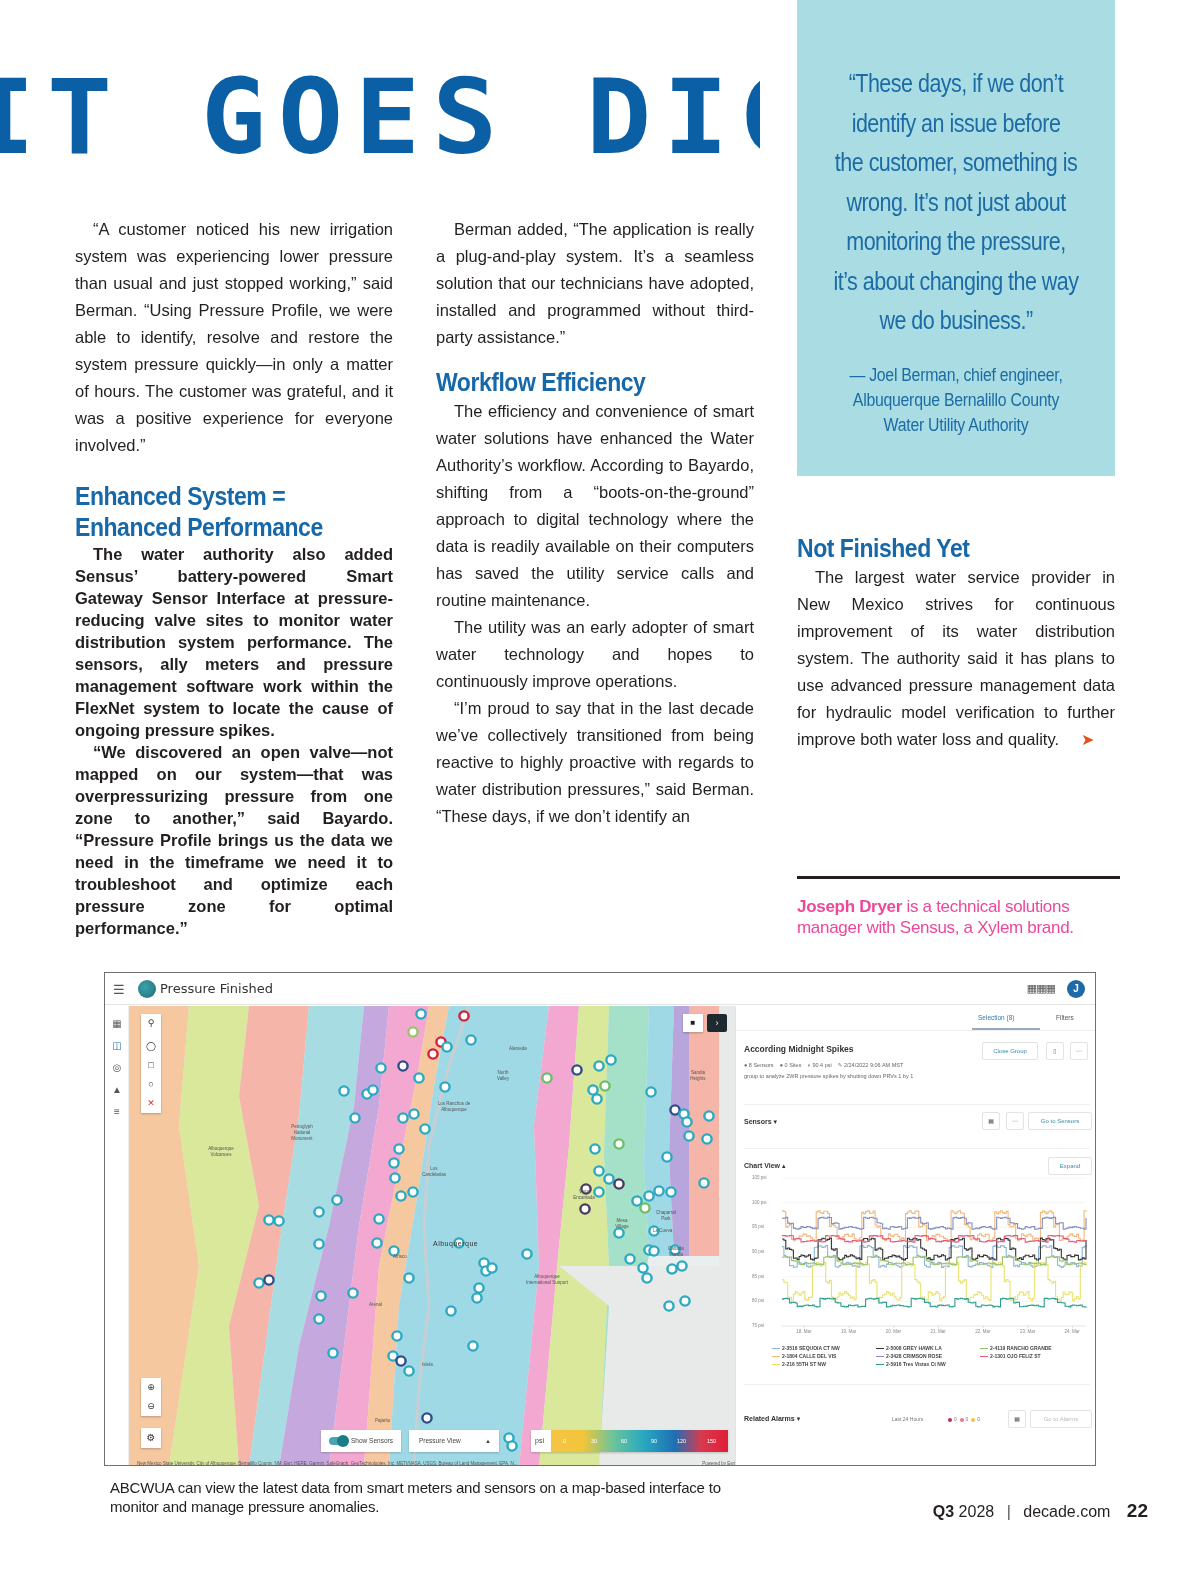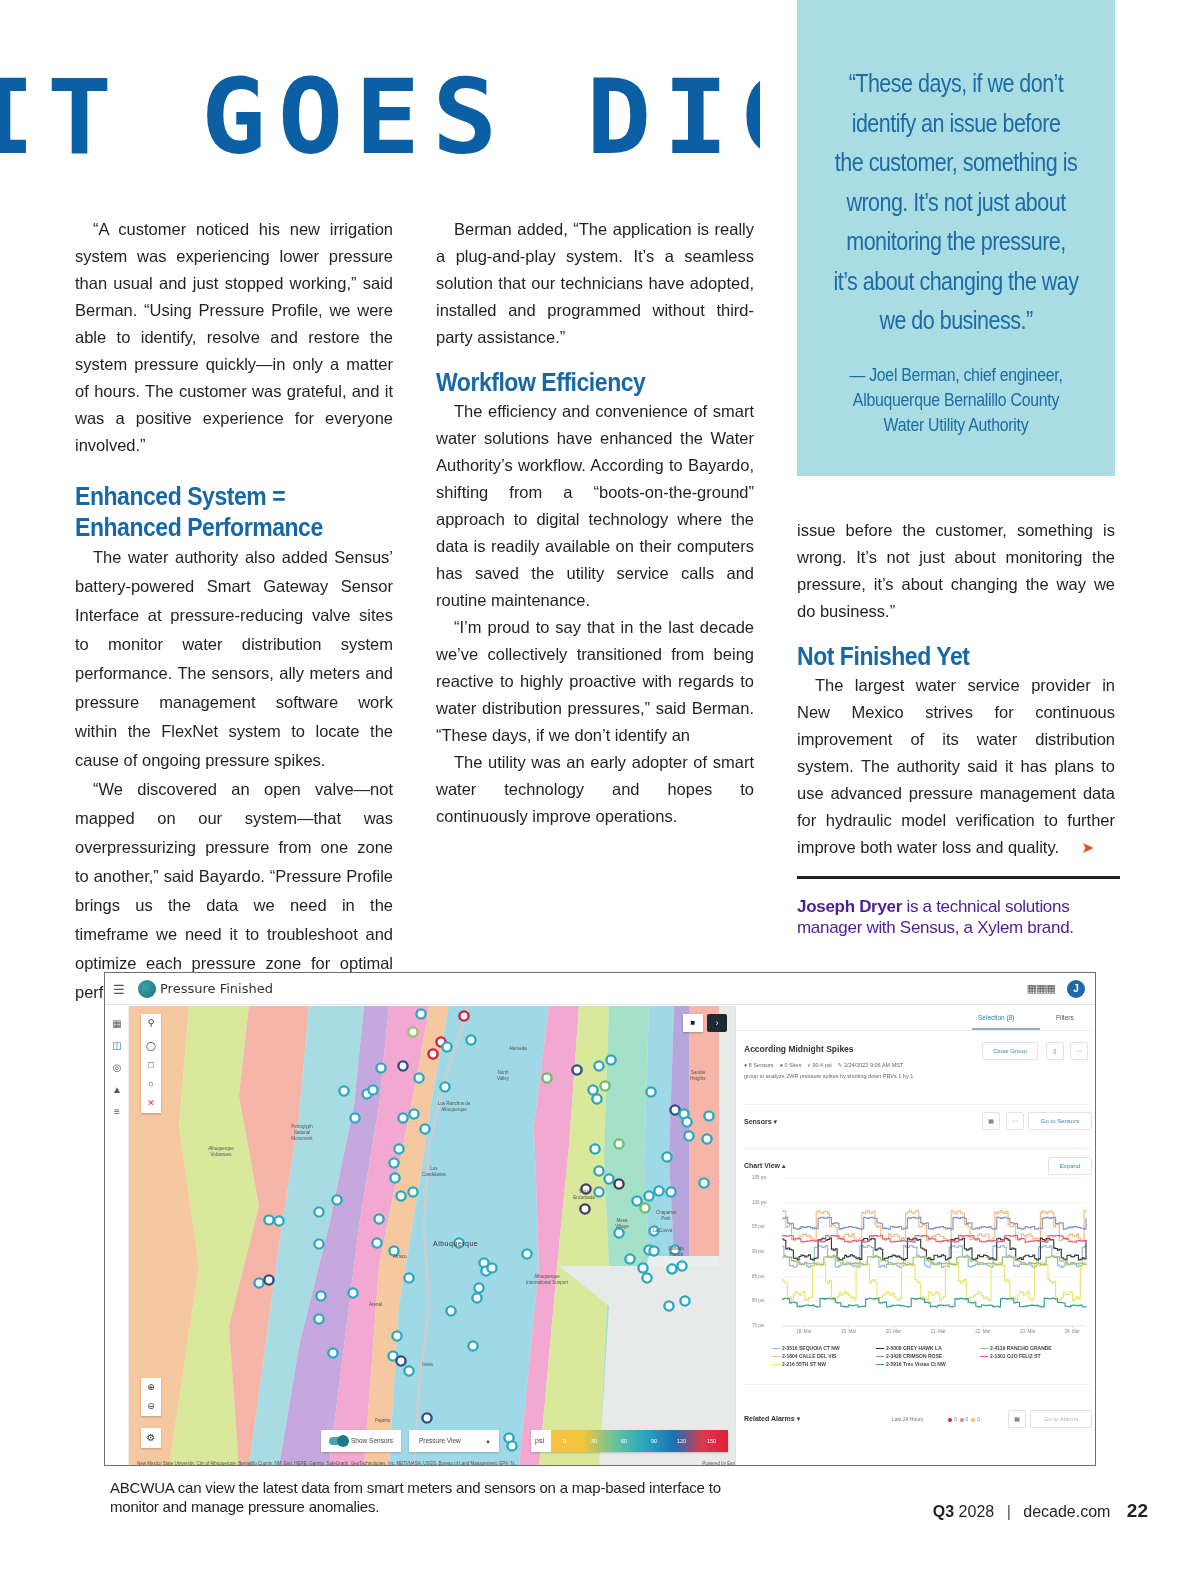--- a/index.html
+++ b/index.html
@@ -16,25 +16,25 @@
   .pullquote .q { font-family: "Liberation Sans", sans-serif; font-size: 25px; line-height: 39.5px; color: #1d6ba5; letter-spacing: -0.6px; transform: scaleX(0.86); }
   .pullquote .attr { margin-top: 22px; font-size: 18px; line-height: 25px; color: #1d6ba5; letter-spacing: -0.3px; transform: scaleX(0.88); }
 
   
   .col { position: absolute; font-family: "Liberation Sans", sans-serif; font-size: 16.5px; line-height: 27px; color: #231f20; text-align: justify; }
   .col p { text-indent: 18px; }
   .col1 { left: 75px; top: 216px; width: 318px; }
   .col2 { left: 436px; top: 216px; width: 318px; }
   .col3 { left: 797px; top: 517px; width: 318px; }
   .col h2 { font-family: "Liberation Sans", sans-serif; font-weight: bold; color: #1768a8; font-size: 25px; line-height: 31px; text-align: left; letter-spacing: -0.5px; transform: scaleX(0.92); transform-origin: left; }
-  .col1 .tight p, .col1 .tight { line-height: 29px; }
+  .col1 .tight p, .col1 .tight { line-height: 22px; font-weight: bold; }
   .end-icon { display: inline-block; color: #e0521c; font-size: 16px; margin-left: 4px; }
 
   .rule { position: absolute; left: 797px; top: 876px; width: 323px; height: 3px; background: #231f20; }
-  .bio { position: absolute; left: 797px; top: 896px; width: 320px; font-size: 17px; line-height: 21px; color: #4c1d95; letter-spacing: -0.3px; }
+  .bio { position: absolute; left: 797px; top: 896px; width: 320px; font-size: 17px; line-height: 21px; color: #ec4899; letter-spacing: -0.3px; }
   .bio b { font-weight: bold; }
 
   
   .app { position: absolute; left: 104px; top: 972px; width: 992px; height: 494px; border: 1px solid #6f6f6f; background: #fff; overflow: hidden; }
   .app-header { position: absolute; left: 0; top: 0; width: 100%; height: 32px; border-bottom: 1px solid #e5e5e5; background: #fff; }
   .hamburger { position: absolute; left: 8px; top: 9px; font-size: 13px; color: #555; }
   .app-logo { position: absolute; left: 33px; top: 7px; width: 18px; height: 18px; border-radius: 50%; background: radial-gradient(circle at 40% 40%, #3ba4a9, #1d6a78); }
   .app-title { position: absolute; left: 55px; top: 8px; font-size: 13px; color: #333; font-family: "DejaVu Sans", sans-serif; }
   .grid-icon { position: absolute; right: 40px; top: 9px; font-size: 11px; color: #555; letter-spacing: -1px; }
   .user-avatar { position: absolute; right: 10px; top: 7px; width: 18px; height: 18px; border-radius: 50%; background: #1e6aa8; color: #fff; font-size: 10px; text-align: center; line-height: 18px; font-weight: bold; }
@@ -125,26 +125,25 @@
     <p>The water authority also added Sensus’ battery-powered Smart Gateway Sensor Interface at pressure-reducing valve sites to monitor water distribution system performance. The sensors, ally meters and pressure management software work within the FlexNet system to locate the cause of ongoing pressure spikes.</p>
     <p>“We discovered an open valve—not mapped on our system—that was overpressurizing pressure from one zone to another,” said Bayardo. “Pressure Profile brings us the data we need in the timeframe we need it to troubleshoot and optimize each pressure zone for optimal performance.”</p>
   </div>
 </div>
 
 <div class="col col2">
   <p>Berman added, “The application is really a plug-and-play system. It’s a seamless solution that our technicians have adopted, installed and programmed without third-party assistance.”</p>
   <div style="height:16px"></div>
   <h2>Workflow Efficiency</h2>
   <p>The efficiency and convenience of smart water solutions have enhanced the Water Authority’s workflow. According to Bayardo, shifting from a “boots-on-the-ground” approach to digital technology where the data is readily available on their computers has saved the utility service calls and routine maintenance.</p>
+  <p>The utility was an early adopter of smart water technology and hopes to continuously improve operations.</p>
   <p>“I’m proud to say that in the last decade we’ve collectively transitioned from being reactive to highly proactive with regards to water distribution pressures,” said Berman. “These days, if we don’t identify an</p>
-  <p>The utility was an early adopter of smart water technology and hopes to continuously improve operations.</p>
 </div>
 
 <div class="col col3">
-  <p style="text-indent:0">issue before the customer, something is wrong. It’s not just about monitoring the pressure, it’s about changing the way we do business.”</p>
   <div style="height:16px"></div>
   <h2>Not Finished Yet</h2>
   <p><span>The largest water service provider in New Mexico strives for continuous improvement of its water distribution system. The authority said it has plans to use advanced pressure management data for hydraulic model verification to further improve both water loss and quality.</span><span class="end-icon">➤</span></p>
 </div>
 
 <div class="rule"></div>
 <div class="bio"><b>Joseph Dryer</b><span> is a technical solutions manager with Sensus, a Xylem brand.</span></div>
 
 <div class="app">
   <div class="app-header">

